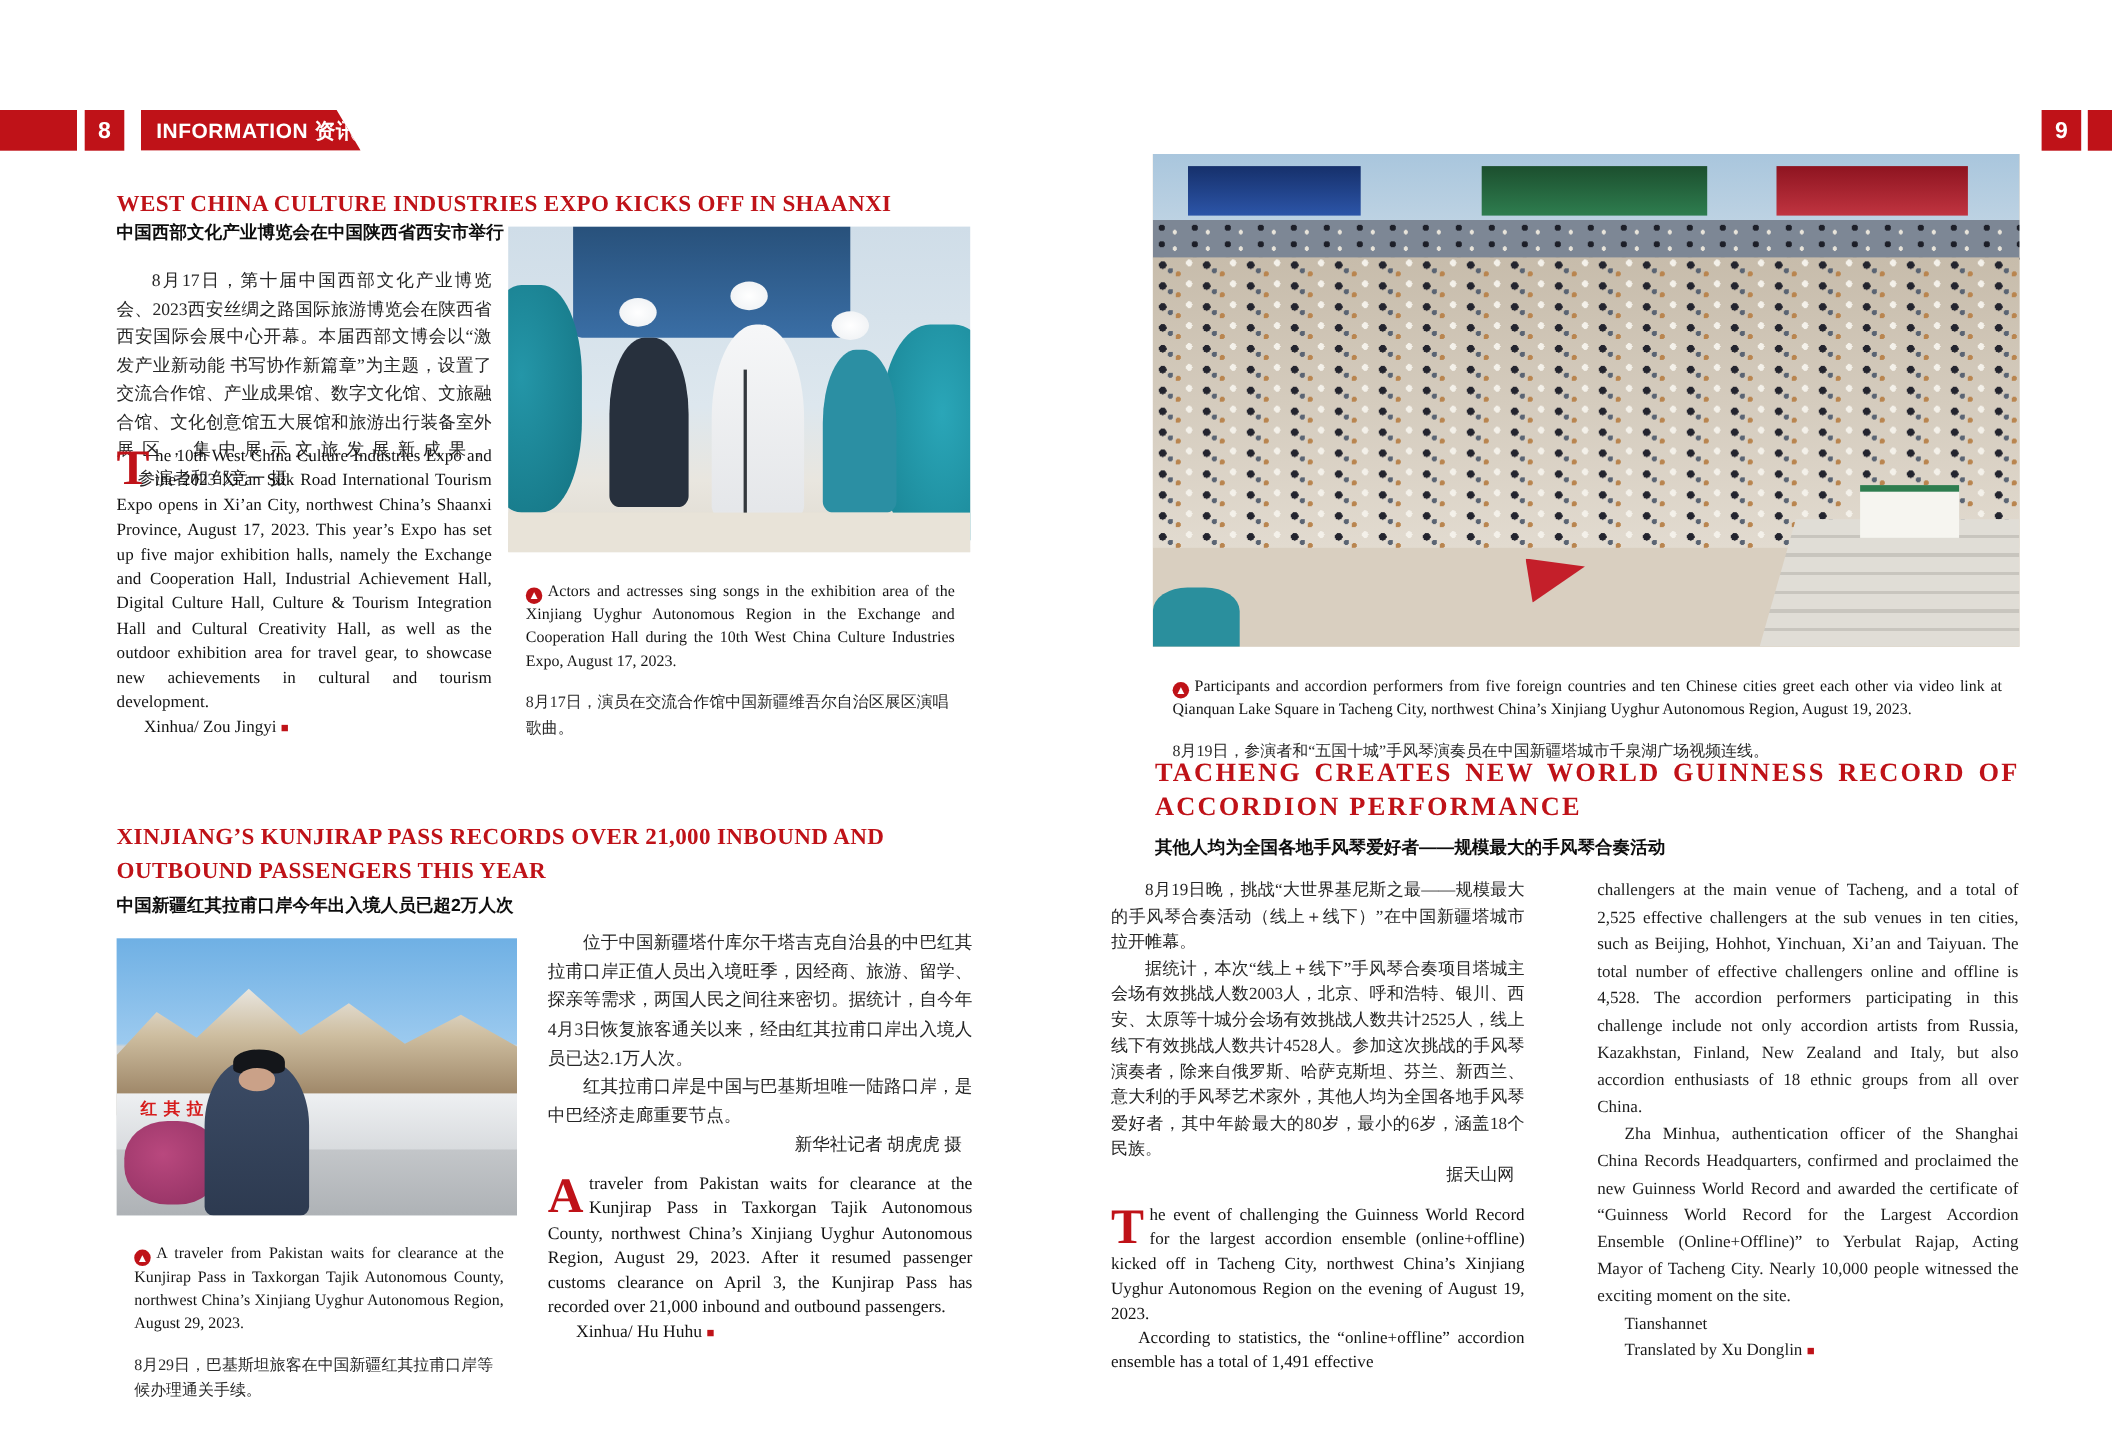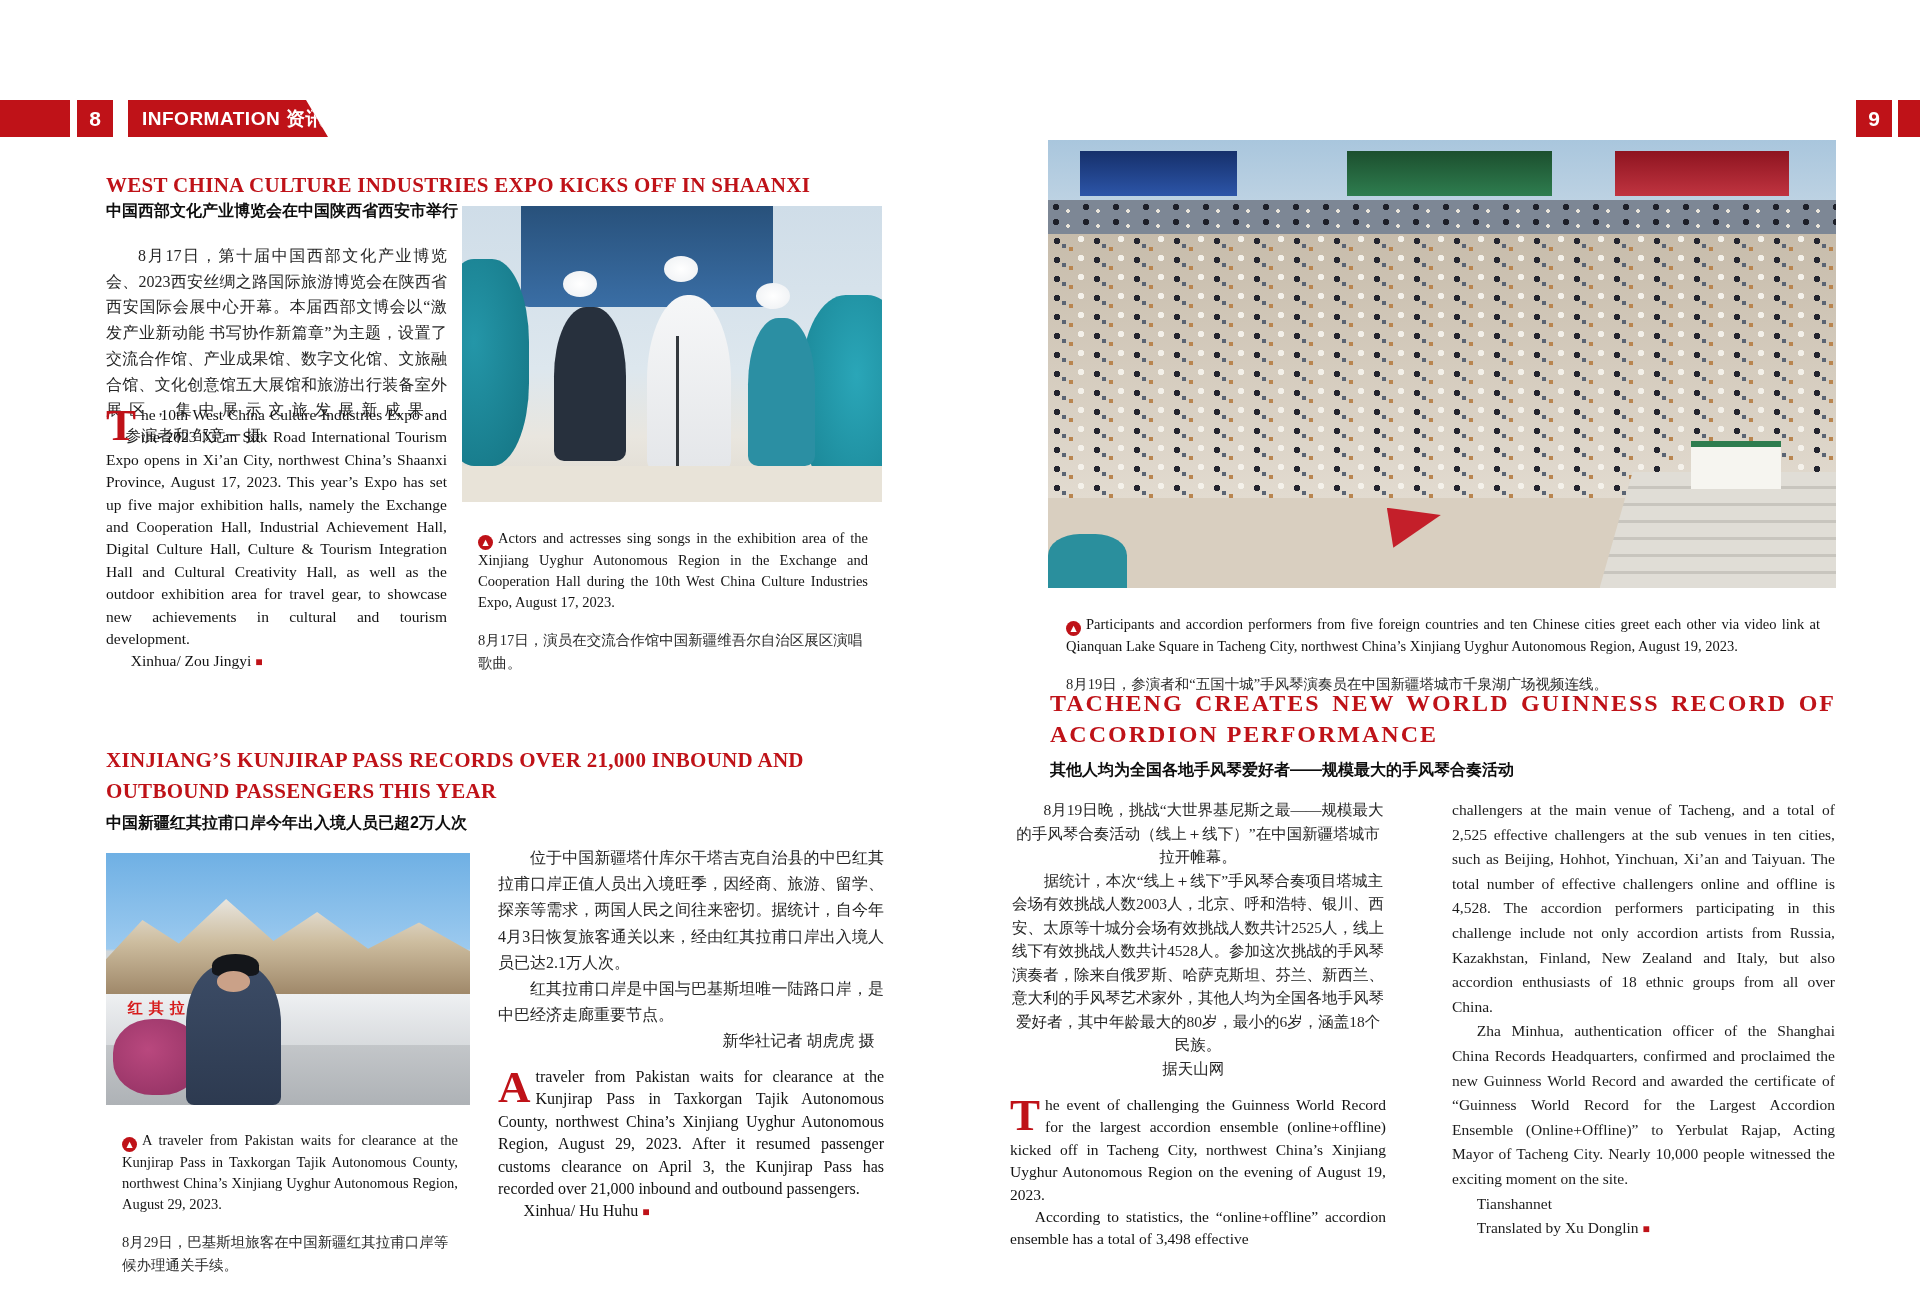--- a/index.html
+++ b/index.html
@@ -60,21 +60,21 @@
   .a2-en{left:498px;top:1066px;width:386px;}
   .a2-en p{font-size:16px;}
 
   
   .photoMain{left:1048px;top:140px;width:788px;height:448px;}
   .capMain{left:1050px;top:598px;width:786px;}
   .rp-title{left:1050px;top:688px;width:786px;font-size:24px;line-height:31px;letter-spacing:2px;
             text-align:justify;}
   .rp-sub{left:1050px;top:760px;width:786px;}
   .rp-colL{left:1010px;top:798px;width:376px;}
-  .rp-colL .zhp p{font-size:15.5px;line-height:23.5px;text-align:center;}
+  .rp-colL .zhp p{font-size:15.5px;line-height:23.5px;}
   .rp-en{margin-top:14px;}
   .rp-colR{left:1452px;top:798px;width:383px;}
   .rp-colR p{margin:0;text-align:justify;font-size:15.5px;line-height:24.6px;}
   .rp-colR p.ind{text-indent:1.6em;}
 
   
   .photo{overflow:hidden;background:#d8d8d8;}
   
   .photo1{background:linear-gradient(180deg,#cfdde8 0%,#dde7ee 55%,#e9e6df 78%,#ded9cf 100%);}
   .p1-backdrop{left:14%;top:0;width:60%;height:34%;background:linear-gradient(180deg,#28517b,#3a6ea5);border-radius:0 0 8px 8px;}
@@ -223,21 +223,21 @@
   <div class="abs art-sub rp-sub">其他人均为全国各地手风琴爱好者——规模最大的手风琴合奏活动</div>
 
   <div class="abs rp-colL">
     <div class="zhbody zhp">
       <p class="ind">8月19日晚，挑战“大世界基尼斯之最——规模最大的手风琴合奏活动（线上＋线下）”在中国新疆塔城市拉开帷幕。</p>
       <p class="ind">据统计，本次“线上＋线下”手风琴合奏项目塔城主会场有效挑战人数2003人，北京、呼和浩特、银川、西安、太原等十城分会场有效挑战人数共计2525人，线上线下有效挑战人数共计4528人。参加这次挑战的手风琴演奏者，除来自俄罗斯、哈萨克斯坦、芬兰、新西兰、意大利的手风琴艺术家外，其他人均为全国各地手风琴爱好者，其中年龄最大的80岁，最小的6岁，涵盖18个民族。</p>
       <p class="right">据天山网</p>
     </div>
     <div class="enbody rp-en">
       <p><span class="dropcap">T</span><span>he event of challenging the Guinness World Record for the largest accordion ensemble (online+offline) kicked off in Tacheng City, northwest China’s Xinjiang Uyghur Autonomous Region on the evening of August 19, 2023.</span></p>
-      <p class="ind">According to statistics, the “online+offline” accordion ensemble has a total of 3,498 effective</p>
+      <p class="ind">According to statistics, the “online+offline” accordion ensemble has a total of 1,491 effective</p>
     </div>
   </div>
 
   <div class="abs rp-colR">
     <p>challengers at the main venue of Tacheng, and a total of 2,525 effective challengers at the sub venues in ten cities, such as Beijing, Hohhot, Yinchuan, Xi’an and Taiyuan. The total number of effective challengers online and offline is 4,528. The accordion performers participating in this challenge include not only accordion artists from Russia, Kazakhstan, Finland, New Zealand and Italy, but also accordion enthusiasts of 18 ethnic groups from all over China.</p>
     <p class="ind">Zha Minhua, authentication officer of the Shanghai China Records Headquarters, confirmed and proclaimed the new Guinness World Record and awarded the certificate of “Guinness World Record for the Largest Accordion Ensemble (Online+Offline)” to Yerbulat Rajap, Acting Mayor of Tacheng City. Nearly 10,000 people witnessed the exciting moment on the site.</p>
     <p class="ind">Tianshannet</p>
     <p class="ind"><span>Translated by Xu Donglin</span> <span class="sq">■</span></p>
   </div>
 

